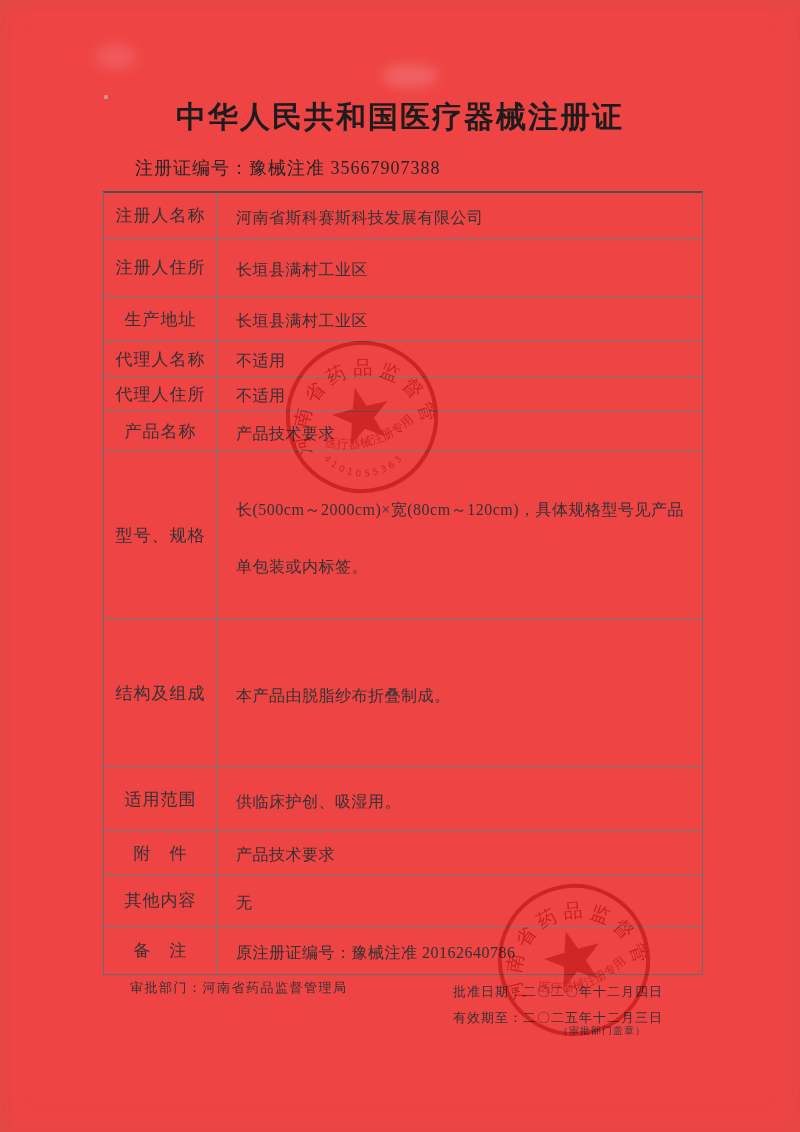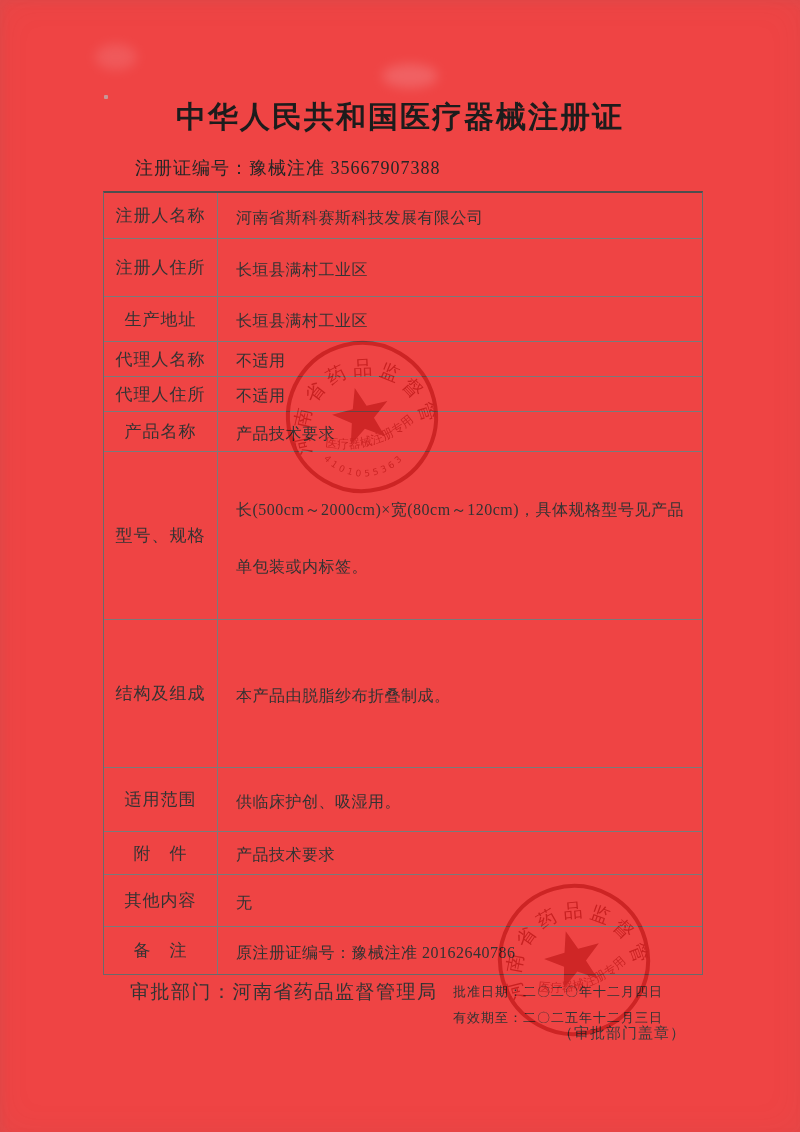--- a/index.html
+++ b/index.html
@@ -31,23 +31,23 @@
   }
   .tvalue{
     flex:1;display:flex;align-items:center;
     padding:8px 14px 4px 18px;font-size:16px;letter-spacing:0.5px;color:#333;line-height:28px;
   }
   .r1{height:46px}.r2{height:58px}.r3{height:45px}.r4{height:35px}.r5{height:35px}
   .r6{height:40px}.r7{height:168px}.r8{height:148px}.r9{height:64px}
   .r10{height:43px}.r11{height:52px}.r12{height:47px}
   .r7 .tvalue{line-height:57px;}
   
-  .footer-dept{position:absolute;left:130px;top:979px;font-size:19px;letter-spacing:1.5px;color:#333;}
+  .footer-dept{position:absolute;left:130px;top:979px;font-size:13px;letter-spacing:1.5px;color:#333;}
   .footer-dates{position:absolute;left:453px;top:979px;font-size:13px;letter-spacing:1px;color:#333;line-height:26px;}
-  .footer-seal-note{position:absolute;left:558px;top:1024px;font-size:15px;letter-spacing:1px;color:#3a3a3a;}
+  .footer-seal-note{position:absolute;left:558px;top:1024px;font-size:10px;letter-spacing:1px;color:#3a3a3a;}
   
   .stamp{position:absolute;width:160px;height:160px;mix-blend-mode:multiply;opacity:0.85;pointer-events:none;z-index:5;}
   .stamp-upper{left:282px;top:337px;transform:rotate(-14deg);}
   .stamp-lower{left:494px;top:880px;transform:rotate(-16deg);}
   .stamp svg{width:100%;height:100%;}
   
   .smudge{position:absolute;border-radius:50%;filter:blur(6px);background:#f3b9c0;pointer-events:none;}
   .smudge-a{left:95px;top:44px;width:42px;height:26px;opacity:0.18;}
   .smudge-b{left:382px;top:64px;width:56px;height:24px;opacity:0.25;}
   .speck{position:absolute;left:104px;top:95px;width:4px;height:4px;background:#b9b9b9;border-radius:1px;opacity:.7;}

